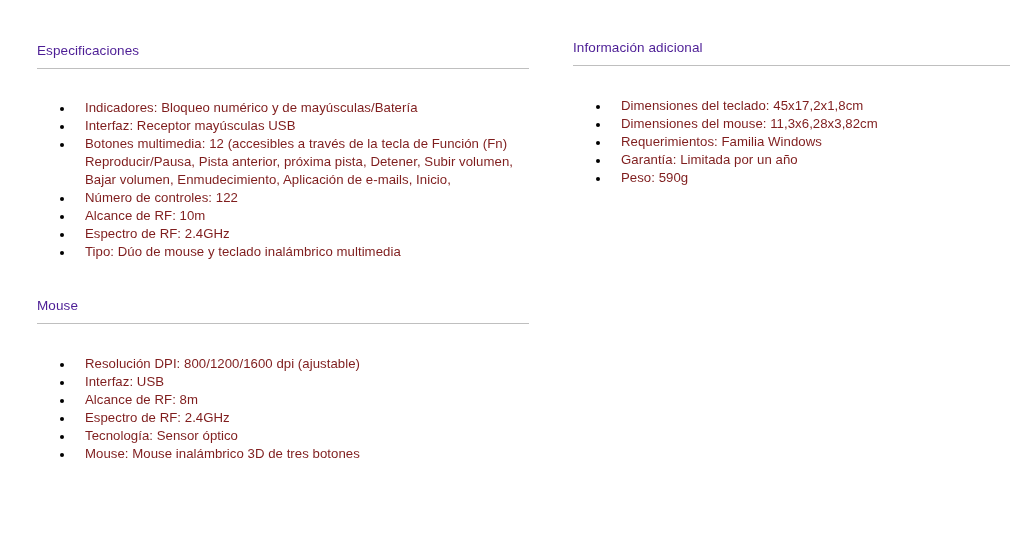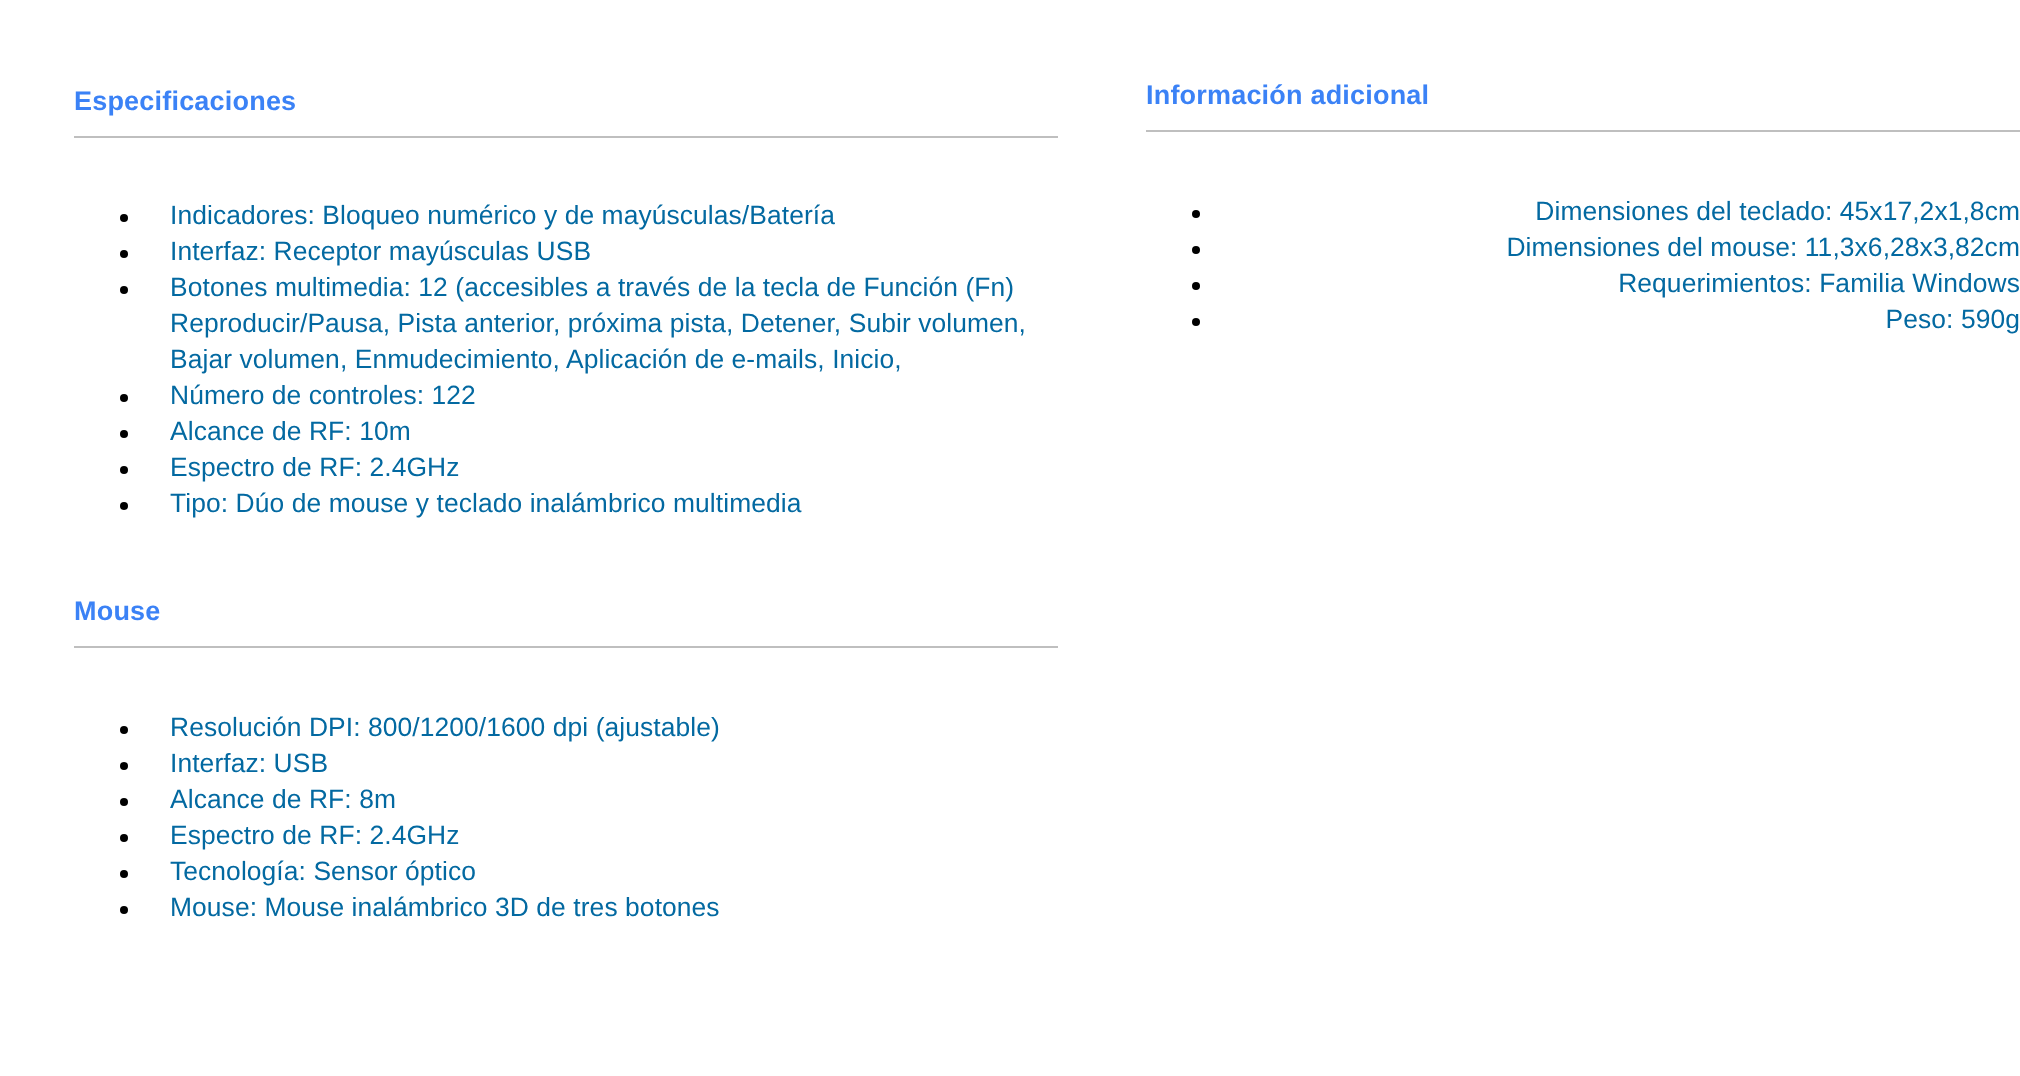--- a/index.html
+++ b/index.html
@@ -34,23 +34,23 @@
   .column-right {
     left: 573px;
     width: 437px;
   }
 
   .section {
     margin: 0;
   }
 
   .section-heading {
-    color: #3b82f6;
+    color: #4c1d95;
     font-size: 13.5px;
-    font-weight: bold;
+    font-weight: normal;
     line-height: 16px;
     letter-spacing: 0.1px;
     margin: 0;
     padding: 0;
     white-space: nowrap;
   }
 
   .section-rule {
     height: 0;
     border: none;
@@ -64,21 +64,21 @@
     list-style: none;
     margin: 0;
     padding: 0;
   }
 
   .bullet-item {
     position: relative;
     padding-left: 48px;
     font-size: 13.2px;
     line-height: 18px;
-    color: #0369a1;
+    color: #7f1d1d;
     letter-spacing: 0.05px;
   }
 
   .bullet-item::before {
     content: "";
     position: absolute;
     left: 23px;
     top: 7.5px;
     width: 4px;
     height: 4px;
@@ -91,21 +91,21 @@
   .left-rule-1    { position: absolute; left: 0; top: 68px; width: 492px; }
   .left-list-1    { position: absolute; left: 0; top: 99px; width: 492px; }
 
   .left-heading-2 { position: absolute; left: 0; top: 298px; }
   .left-rule-2    { position: absolute; left: 0; top: 323px; width: 492px; }
   .left-list-2    { position: absolute; left: 0; top: 355px; width: 492px; }
 
   
   .right-heading-1 { position: absolute; left: 0; top: 40px; }
   .right-rule-1    { position: absolute; left: 0; top: 65px; width: 437px; }
-  .right-list-1    { position: absolute; left: 0; top: 97px; width: 437px; text-align: right; }
+  .right-list-1    { position: absolute; left: 0; top: 97px; width: 437px; }
 </style>
 </head>
 <body>
 
 <div class="page">
 
   <div class="column column-left">
 
     <section class="section">
       <h2 class="section-heading left-heading-1">Especificaciones</h2>
@@ -138,19 +138,20 @@
 
   <div class="column column-right">
 
     <section class="section">
       <h2 class="section-heading right-heading-1">Información adicional</h2>
       <hr class="section-rule right-rule-1">
       <ul class="bullet-list right-list-1">
         <li class="bullet-item">Dimensiones del teclado: 45x17,2x1,8cm</li>
         <li class="bullet-item">Dimensiones del mouse: 11,3x6,28x3,82cm</li>
         <li class="bullet-item">Requerimientos: Familia Windows</li>
+        <li class="bullet-item">Garantía: Limitada por un año</li>
         <li class="bullet-item">Peso: 590g</li>
       </ul>
     </section>
 
   </div>
 
 </div>
 
 </body></html>

